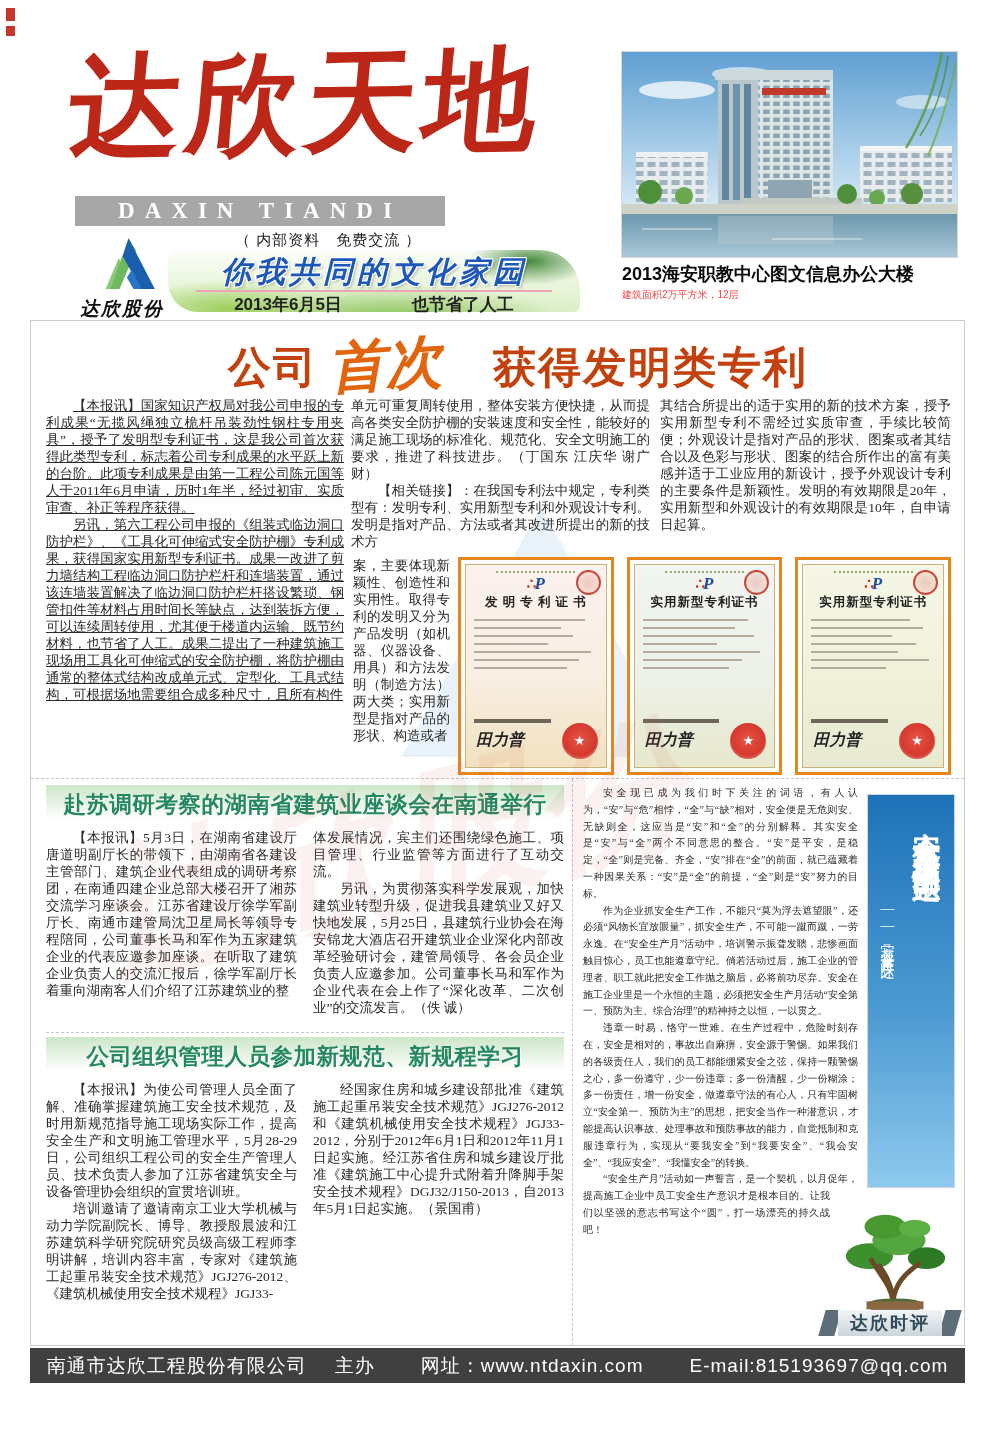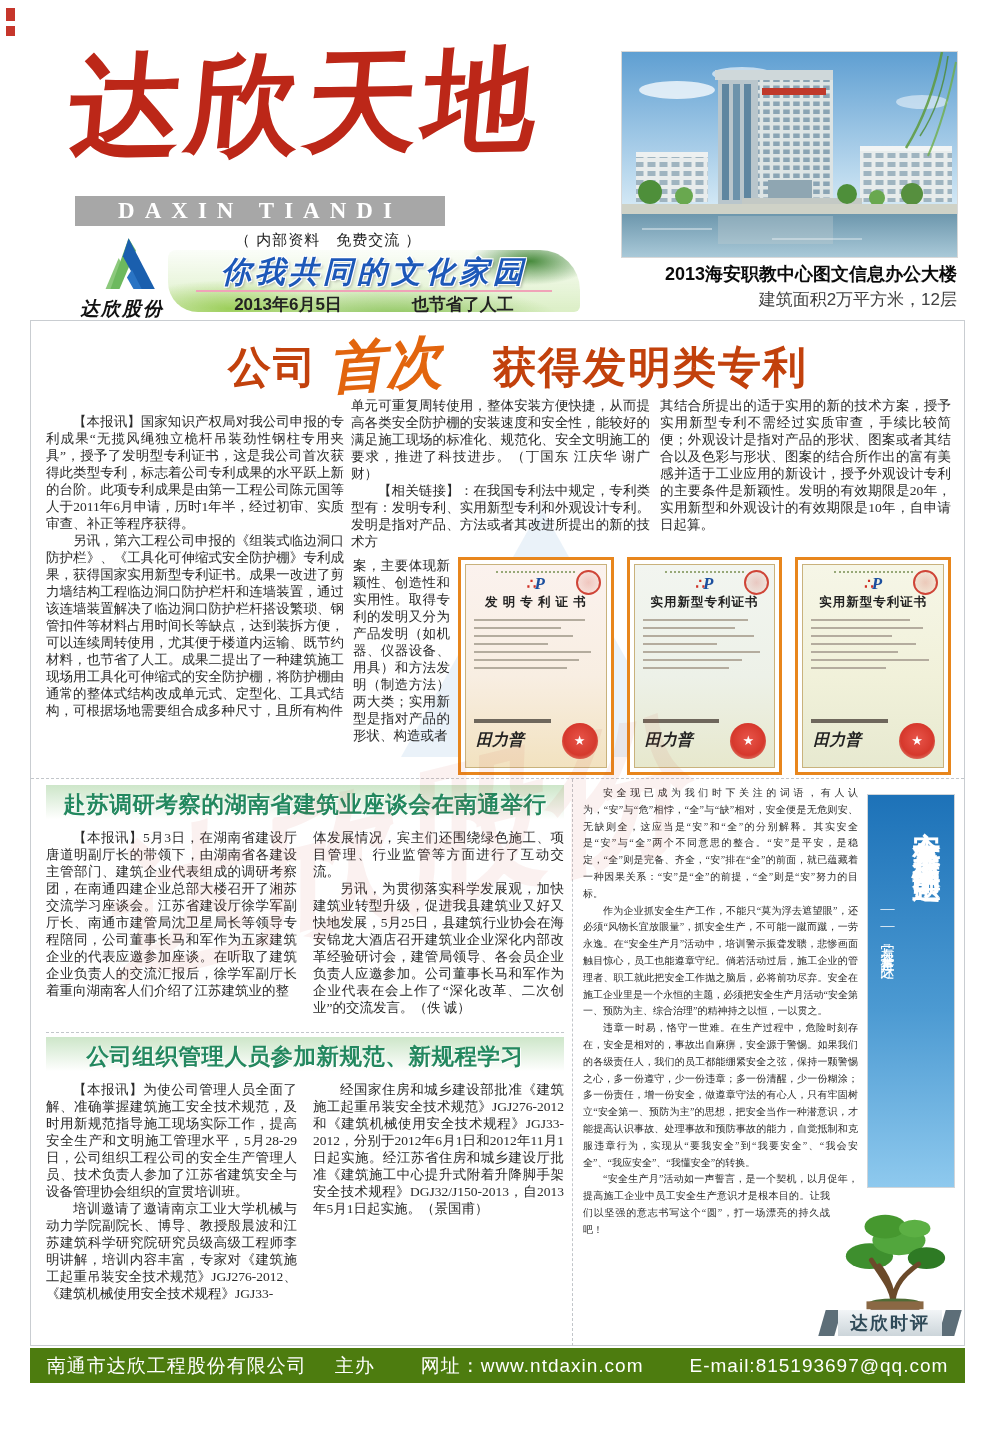--- a/index.html
+++ b/index.html
@@ -29,42 +29,42 @@
       radial-gradient(ellipse 220px 44px at 55% 110%, rgba(110,180,50,.75), rgba(110,180,50,0) 75%),
       linear-gradient(180deg, rgba(235,248,225,.2) 0%, rgba(190,225,150,.55) 100%);
     border-radius:8px 40px 6px 30px; }
   .slogan-text { position:absolute; left:0; top:2px; width:100%; text-align:center; font-size:30px;
     font-weight:bold; font-style:italic; color:#1d58b8; letter-spacing:4px; white-space:nowrap;
     text-shadow:-1px -1px 0 #fff, 1px -1px 0 #fff, -1px 1px 0 #fff, 1px 1px 0 #fff, 2px 2px 3px rgba(0,0,0,.25); }
   .slogan-underline { position:absolute; left:28px; top:40px; width:356px; height:2px; background:#f0a3b8; }
   .issue-row { position:absolute; left:0; top:43px; width:100%; display:flex; justify-content:center; gap:70px;
     font-family:"Liberation Sans","DejaVu Sans",sans-serif; font-weight:bold; font-size:17px; color:#222; }
   .photo-box { position:absolute; left:622px; top:52px; width:335px; height:205px; box-shadow:0 0 0 1px #d8d8d8; }
-  .photo-caption { position:absolute; left:622px; top:262px; width:335px; text-align:right;
+  .photo-caption { position:absolute; left:622px; top:262px; width:335px; text-align:left;
     font-family:"Liberation Sans","DejaVu Sans",sans-serif; font-weight:bold; font-size:18px; color:#0a0a0a; }
-  .photo-subcaption { position:absolute; left:622px; top:288px; width:335px; text-align:right;
-    font-family:"Liberation Sans","DejaVu Sans",sans-serif; font-size:17px; color:#404040; }
+  .photo-subcaption { position:absolute; left:622px; top:288px; width:335px; text-align:left;
+    font-family:"Liberation Sans","DejaVu Sans",sans-serif; font-size:10px; color:#ef4444; }
 
   
   .frame { position:absolute; left:30px; top:320px; width:935px; height:1026px;
     border:1px solid #c9cdd1; background:#fff; }
 
   
   .lead { position:relative; width:100%; height:458px; border-bottom:1px dashed #c2c6ca; overflow:hidden; }
   .lead-headline { position:relative; text-align:center; margin-top:8px; height:64px; white-space:nowrap; z-index:2; }
   .hl-blue { font-family:"Liberation Sans","DejaVu Sans",sans-serif; font-weight:bold; font-size:43px; color:#c2410c; letter-spacing:2px; vertical-align:middle;margin-left:41px; }
   .hl-orange { display:inline-block; font-size:57px; font-weight:bold; font-style:italic; color:#e2650e;
     margin:0 10px; transform:rotate(-4deg) translateY(-2px); vertical-align:middle;
     font-family:"Liberation Serif","DejaVu Serif",serif; }
   .lead-body { position:absolute; left:15px; top:76px; width:905px; height:378px; }
   .wm-triangle { position:absolute; left:355px; top:110px; width:0; height:0; z-index:0;
     border-left:140px solid transparent; border-right:140px solid transparent; border-bottom:250px solid rgba(125,175,215,.16); }
   .col { position:absolute; font-size:13.5px; line-height:17px; text-align:justify; color:#2a2a2a; z-index:1; }
   .para { text-indent:2em; }
-  .c1 { left:0; top:16px; width:298px; height:378px; overflow:hidden; }
+  .c1 { left:0; top:0; width:298px; height:378px; overflow:hidden;text-decoration:underline; }
   .c2a { left:305px; top:0; width:299px; height:160px; overflow:hidden; }
   .c2b { left:307px; top:160px; width:97px; height:218px; overflow:hidden; }
   .c3 { left:614px; top:0; width:291px; height:158px; overflow:hidden; }
   .certs { position:absolute; left:412px; top:160px; width:493px; height:218px; display:flex; gap:13px; z-index:1; }
   .cert { flex:1; border:3px solid #e8861c; background:#fff; padding:4px; }
   .cert-inner { width:100%; height:100%; border:1px solid #c9b27c; position:relative; padding:6px 8px; overflow:hidden; }
   .cert.k1 .cert-inner { background:linear-gradient(180deg,#fbf2ee 0%,#f8eee2 55%,#f2e2c0 100%); }
   .cert.k2 .cert-inner { background:linear-gradient(180deg,#f2f5f0 0%,#edf1e8 55%,#e7e8cd 100%); }
   .cert.k3 .cert-inner { background:linear-gradient(180deg,#f6f6e7 0%,#f1f1da 55%,#e7e9d0 100%); }
   .cert-flourish { width:64%; margin:0 auto 4px auto; border-top:2px dotted #97a877; }
@@ -108,21 +108,21 @@
   .v-sub { font-size:14px; color:#fff; margin-top:92px; letter-spacing:2px; line-height:34px; }
   .bonsai { float:right; clear:right; width:118px; height:138px; margin:2px 0 2px 6px; }
   .edit-tag { position:absolute; right:6px; bottom:10px; display:flex; align-items:stretch; height:26px;
     transform:skewX(-16deg); }
   .tag-end { width:16px; background:#5d6e78; }
   .tag-text { background:linear-gradient(180deg,#f2f5f7,#ccd5da); color:#2f4a58; font-weight:bold;
     font-size:18px; line-height:26px; padding:0 12px; letter-spacing:2px;
     font-family:"Liberation Sans","DejaVu Sans",sans-serif; transform:skewX(16deg); }
 
   
-  .footer { position:absolute; left:30px; top:1348px; width:935px; height:35px; background:#4d7c0f;
+  .footer { position:absolute; left:30px; top:1348px; width:935px; height:35px; background:#404040;
     display:flex; align-items:center; justify-content:center; gap:46px; color:#fff;
     font-family:"Liberation Sans","DejaVu Sans",sans-serif; font-size:19px; letter-spacing:1px; }
   .footer .grp { display:flex; gap:28px; }
 </style>
 </head>
 <body>
 
 <div class="page">
 
   <div class="artifact a1"></div>

